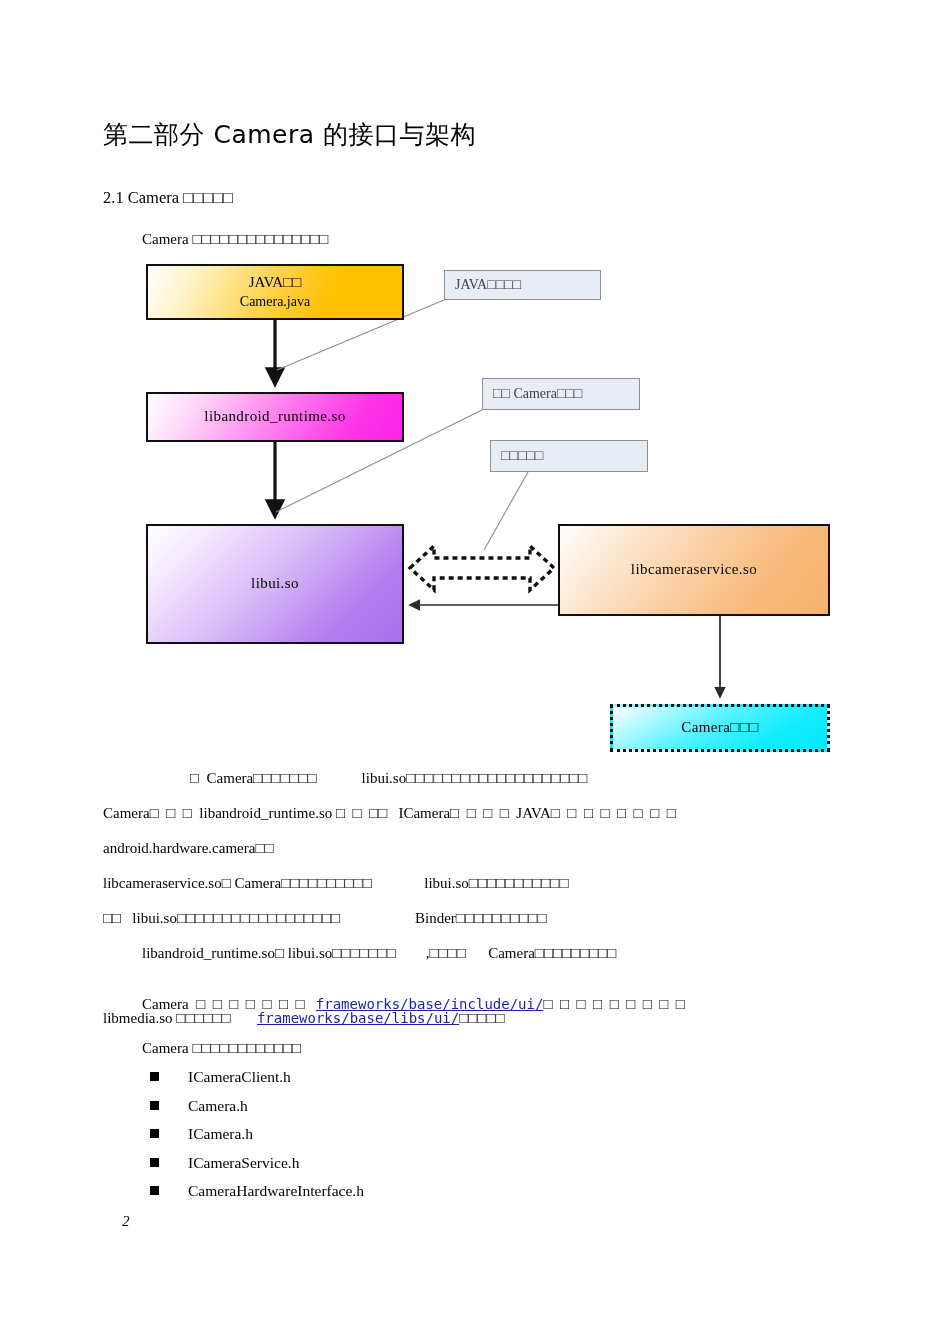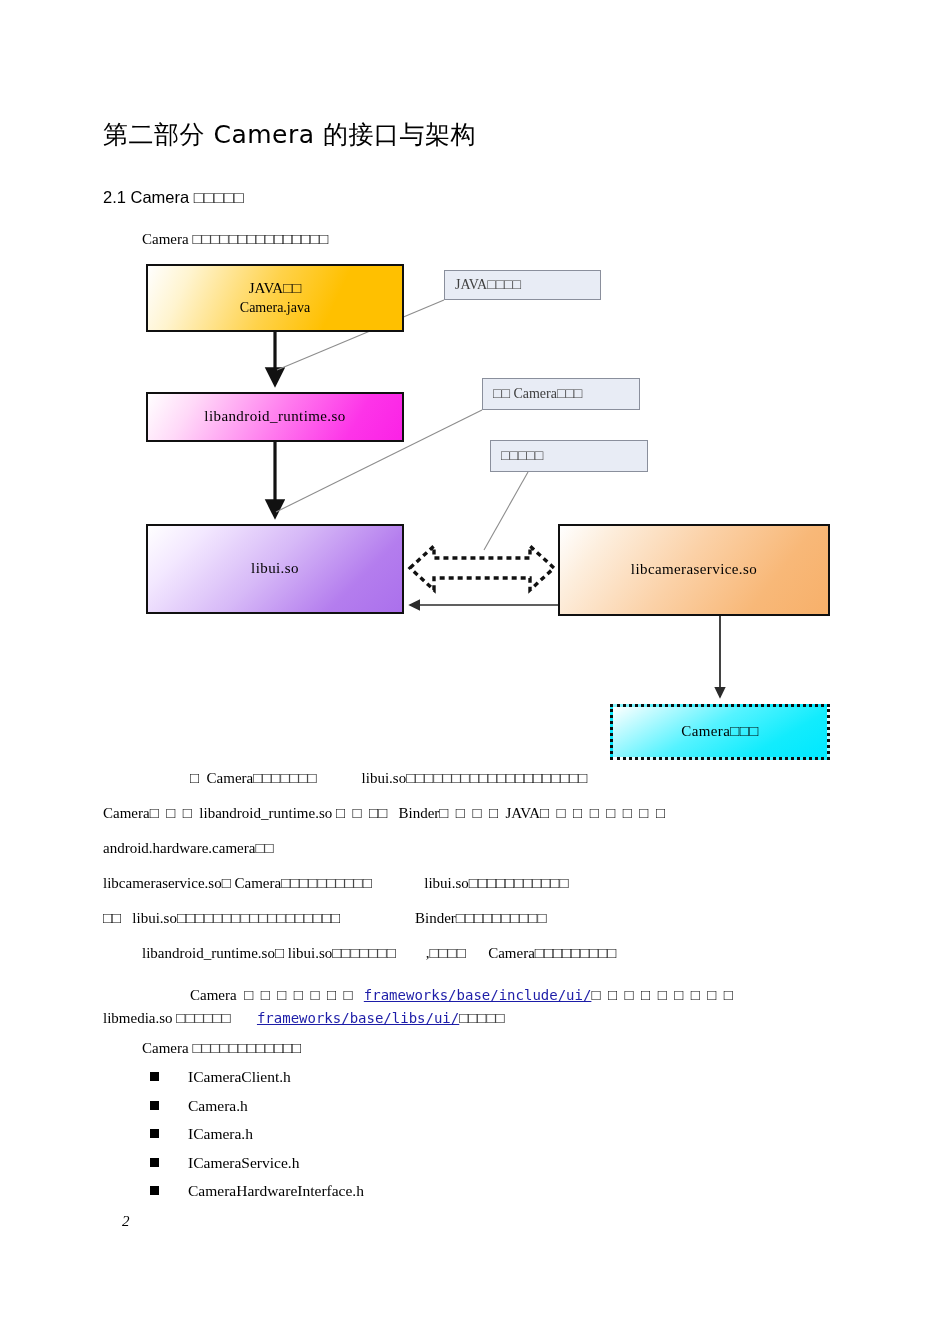--- a/index.html
+++ b/index.html
@@ -29,21 +29,21 @@
     top: 118px;
     font-family: "DejaVu Sans", sans-serif;
     font-size: 25px;
     letter-spacing: 0.5px;
     white-space: nowrap;
   }
   #section-title {
     position: absolute;
     left: 103px;
     top: 188px;
-    font-family: Liberation Sans, sans-serif;
+    font-family: Liberation Serif, serif;
     font-size: 16.5px;
     white-space: nowrap;
     text-align: right;
   }
   #intro-line {
     position: absolute;
     left: 142px;
     top: 231px;
     font-family: "Liberation Serif", serif;
     font-size: 15px;
@@ -77,39 +77,39 @@
   .dbox .serif {
     font-family: "Liberation Serif", serif;
     font-size: 15px;
   }
   .dbox .serif-sm {
     font-family: "Liberation Serif", serif;
     font-size: 14px;
   }
 
   #box-java {
-    left: 146px; top: 14px; width: 258px; height: 68px;
+    left: 146px; top: 14px; width: 258px; height: 56px;
     background: linear-gradient(115deg, #ffffff 0%, #fff4cf 16%, #ffd24a 48%, #ffc000 72%, #ffc000 100%);
     justify-content: center;
     gap: 1px;
   }
   #box-runtime {
     left: 146px; top: 142px; width: 258px; height: 50px;
     background: linear-gradient(120deg, #ffffff 0%, #ffd9f8 18%, #ff7bee 52%, #fd34e8 80%, #fb22e6 100%);
   }
   #box-libui {
-    left: 146px; top: 274px; width: 258px; height: 90px;
+    left: 146px; top: 274px; width: 258px; height: 120px;
     background: linear-gradient(135deg, #ffffff 0%, #f3e8ff 18%, #d6b8f7 48%, #b47dee 78%, #ab70ec 100%);
   }
   #box-service {
     left: 558px; top: 274px; width: 272px; height: 92px;
     background: linear-gradient(128deg, #ffffff 0%, #fdeedd 16%, #fbd1a7 46%, #f8b878 76%, #f7b06a 100%);
   }
   #box-driver {
-    left: 610px; top: 454px; width: 220px; height: 56px;
+    left: 610px; top: 454px; width: 220px; height: 48px;
     border: 3px dotted #0c0c0c;
     background: linear-gradient(150deg, #ffffff 0%, #c8fbff 14%, #55f3ff 44%, #12ecfd 74%, #00e8ff 100%);
   }
 
   .callout {
     position: absolute;
     box-sizing: border-box;
     border: 1.5px solid #8a8f9c;
     background: #e8ecf5;
     display: flex;
@@ -248,26 +248,26 @@
     <div class="callout" id="callout-cam">
       <span>□□  Camera□□□</span>
     </div>
     <div class="callout" id="callout-drv">
       <span>□□□□□</span>
     </div>
   </div>
 
   <div id="body-text">
       <div class="pline indent" style="top: 0px; padding-left: 48px;"><span>□  Camera□□□□□□□            libui.so□□□□□□□□□□□□□□□□□□□□</span></div>
-      <div class="pline" style="top: 35px;"><span>Camera□  □  □  libandroid_runtime.so □  □  □□   Binder□  □  □  □  JAVA□  □  □  □  □  □  □  □</span></div>
+      <div class="pline" style="top: 35px;"><span>Camera□  □  □  libandroid_runtime.so □  □  □□   ICamera□  □  □  □  JAVA□  □  □  □  □  □  □  □</span></div>
       <div class="pline" style="top: 70px;"><span>android.hardware.camera□□</span></div>
       <div class="pline" style="top: 105px;"><span>libcameraservice.so□ Camera□□□□□□□□□□              libui.so□□□□□□□□□□□</span></div>
       <div class="pline" style="top: 140px;"><span>□□   libui.so□□□□□□□□□□□□□□□□□□                    Binder□□□□□□□□□□</span></div>
       <div class="pline indent" style="top: 175px;"><span>libandroid_runtime.so□ libui.so□□□□□□□        ,□□□□      Camera□□□□□□□□□</span></div>
-      <div class="pline indent" style="top: 217px; margin-left: 48px;"><span>Camera  □  □  □  □  □  □  □   </span><span class="path">frameworks/base/include/ui/</span><span>□  □  □  □  □  □  □  □  □</span></div>
+      <div class="pline indent" style="top: 226px;"><span>Camera  □  □  □  □  □  □  □   </span><span class="path">frameworks/base/include/ui/</span><span>□  □  □  □  □  □  □  □  □</span></div>
       <div class="pline" style="top: 240px;"><span>libmedia.so □□□□□□       </span><span class="path">frameworks/base/libs/ui/</span><span>□□□□□</span></div>
       <div class="pline indent" style="top: 270px;"><span>Camera □□□□□□□□□□□□</span></div>
     </div>
 
   <ul id="bullet-list">
       <li>
         <span class="bullet-mark"></span>
         <span>ICameraClient.h</span>
       </li>
       <li>

